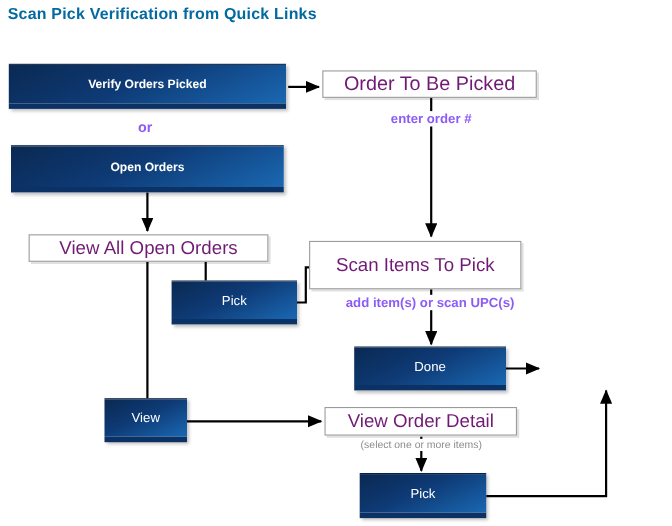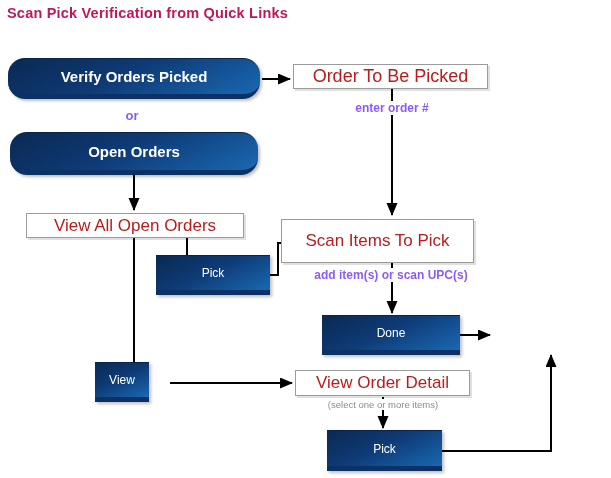--- a/index.html
+++ b/index.html
@@ -1,32 +1,32 @@
 <!DOCTYPE html>
 <html><head>
 <meta charset="utf-8">
 <style>
   * { box-sizing: border-box; margin: 0; padding: 0; }
   html,body { background:#ffffff; }
   body { font-family:"Liberation Sans", sans-serif; }
   .stage { position:relative; width:611px; height:478px; background:#ffffff; overflow:hidden; }
-  .title { position:absolute; left:7px; top:5px; font-size:14.5px; font-weight:bold; color:#be185d; letter-spacing:0.2px; }
+  .title { position:absolute; left:7px; top:5px; font-size:14.5px; font-weight:bold; color:#0369a1; letter-spacing:0.2px; }
   svg.connectors { position:absolute; left:0; top:0; width:611px; height:478px; }
   .btn {
     position:absolute; display:flex; align-items:center; justify-content:center;
     color:#ffffff; font-size:12px; text-align:center;
     background:linear-gradient(155deg,#0a2952 0%, #0e3a75 45%, #1a68b2 100%);
     border-bottom:5px solid #0b3165; border-top:1px solid #0a2448;
     box-shadow:2px 2px 3px rgba(0,0,0,0.25);
   }
-  .btn.bold { font-weight:bold; font-size:15px;border-radius:17px; }
+  .btn.bold { font-weight:bold; font-size:11px; }
   .screen {
     position:absolute; display:flex; align-items:center; justify-content:center;
     background:#ffffff; border:1px solid #9b9b9b; box-shadow:2px 2px 0 rgba(0,0,0,0.12);
-    color:#b91c1c; font-size:17px; white-space:nowrap; overflow:hidden;
+    color:#701a75; font-size:17px; white-space:nowrap; overflow:hidden;
   }
   .screen.lg { font-size:18px; }
   .note {
     position:absolute; background:#ffffff; padding:0 3px; white-space:nowrap;
     font-size:12px; font-weight:bold; color:#8b5cf6; transform:translateX(-50%);
   }
   .note.small { font-size:9.5px; font-weight:normal; color:#8c8c8c; }
   .note.or { font-size:13px; }
 </style>
 </head>
@@ -67,21 +67,21 @@
   </svg>
 
   <div class="btn bold" style="left:8px; top:58px; width:252px; height:41px;">Verify Orders Picked</div>
 
   <div class="btn bold" style="left:10px; top:132px; width:248px; height:43px;">Open Orders</div>
 
   <div class="btn" style="left:156px; top:255px; width:114px; height:40px;">Pick</div>
 
   <div class="btn" style="left:322px; top:315px; width:138px; height:40px;">Done</div>
 
-  <div class="btn" style="left:95px; top:362px; width:54px; height:40px;">View</div>
+  <div class="btn" style="left:95px; top:362px; width:75px; height:40px;">View</div>
 
   <div class="btn" style="left:327px; top:430px; width:115px; height:41px;">Pick</div>
 
   <div class="screen lg" style="left:293px; top:64px; width:195px; height:25px;">Order To Be Picked</div>
 
   <div class="screen" style="left:26px; top:213px; width:218px; height:25px;">View All Open Orders</div>
 
   <div class="screen" style="left:281px; top:219px; width:193px; height:44px;">Scan Items To Pick</div>
 
 

